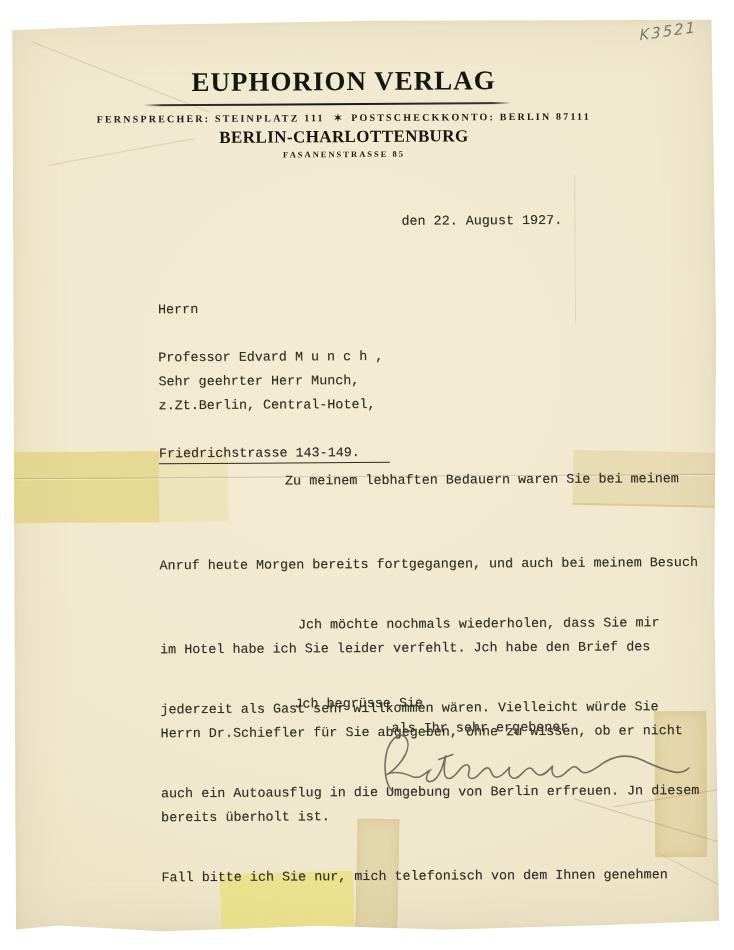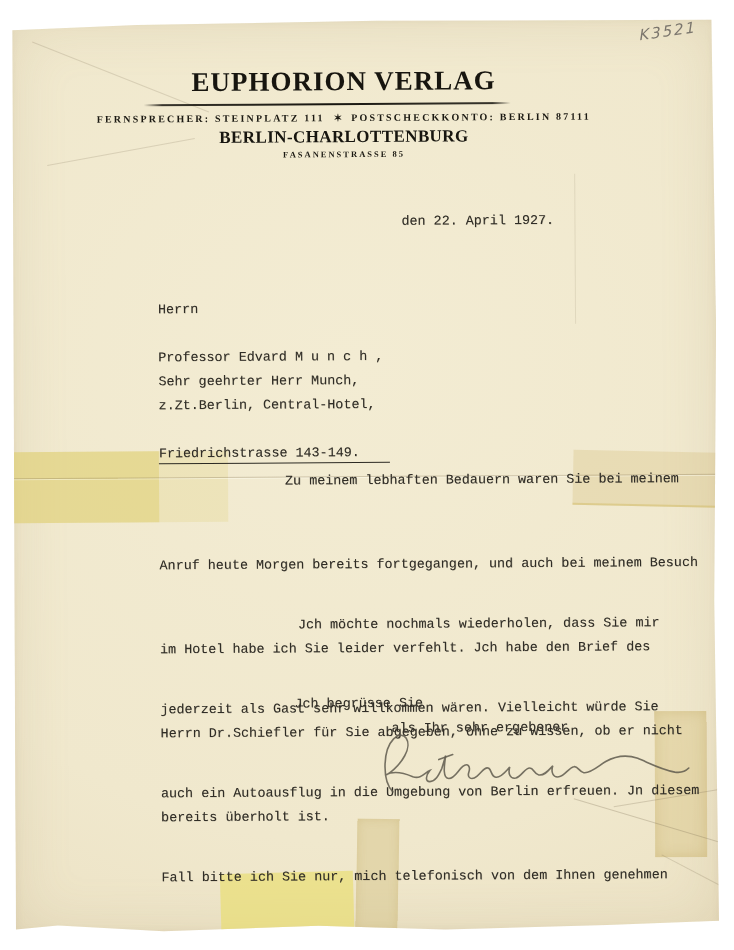--- a/index.html
+++ b/index.html
@@ -113,21 +113,21 @@
   <div class="lh">
     <div class="lh-inner">
       <div class="lh-title">EUPHORION VERLAG</div>
       <div class="lh-rule"></div>
       <div class="lh-contact"><span>FERNSPRECHER: STEINPLATZ 111</span><span class="star">✶</span><span>POSTSCHECKKONTO: BERLIN 87111</span></div>
       <div class="lh-city">BERLIN-CHARLOTTENBURG</div>
       <div class="lh-street">FASANENSTRASSE 85</div>
     </div>
   </div>
 
-  <div class="tw date">den 22. April 1927.</div>
+  <div class="tw date">den 22. August 1927.</div>
 
   <div class="tw recipient">
     <div>Herrn</div>
     <div>Professor Edvard M u n c h ,</div>
     <div>z.Zt.Berlin, Central-Hotel,</div>
     <div><span class="ul">Friedrichstrasse 143-149.</span></div>
   </div>
 
   <div class="tw salutation">Sehr geehrter Herr Munch,</div>
 

